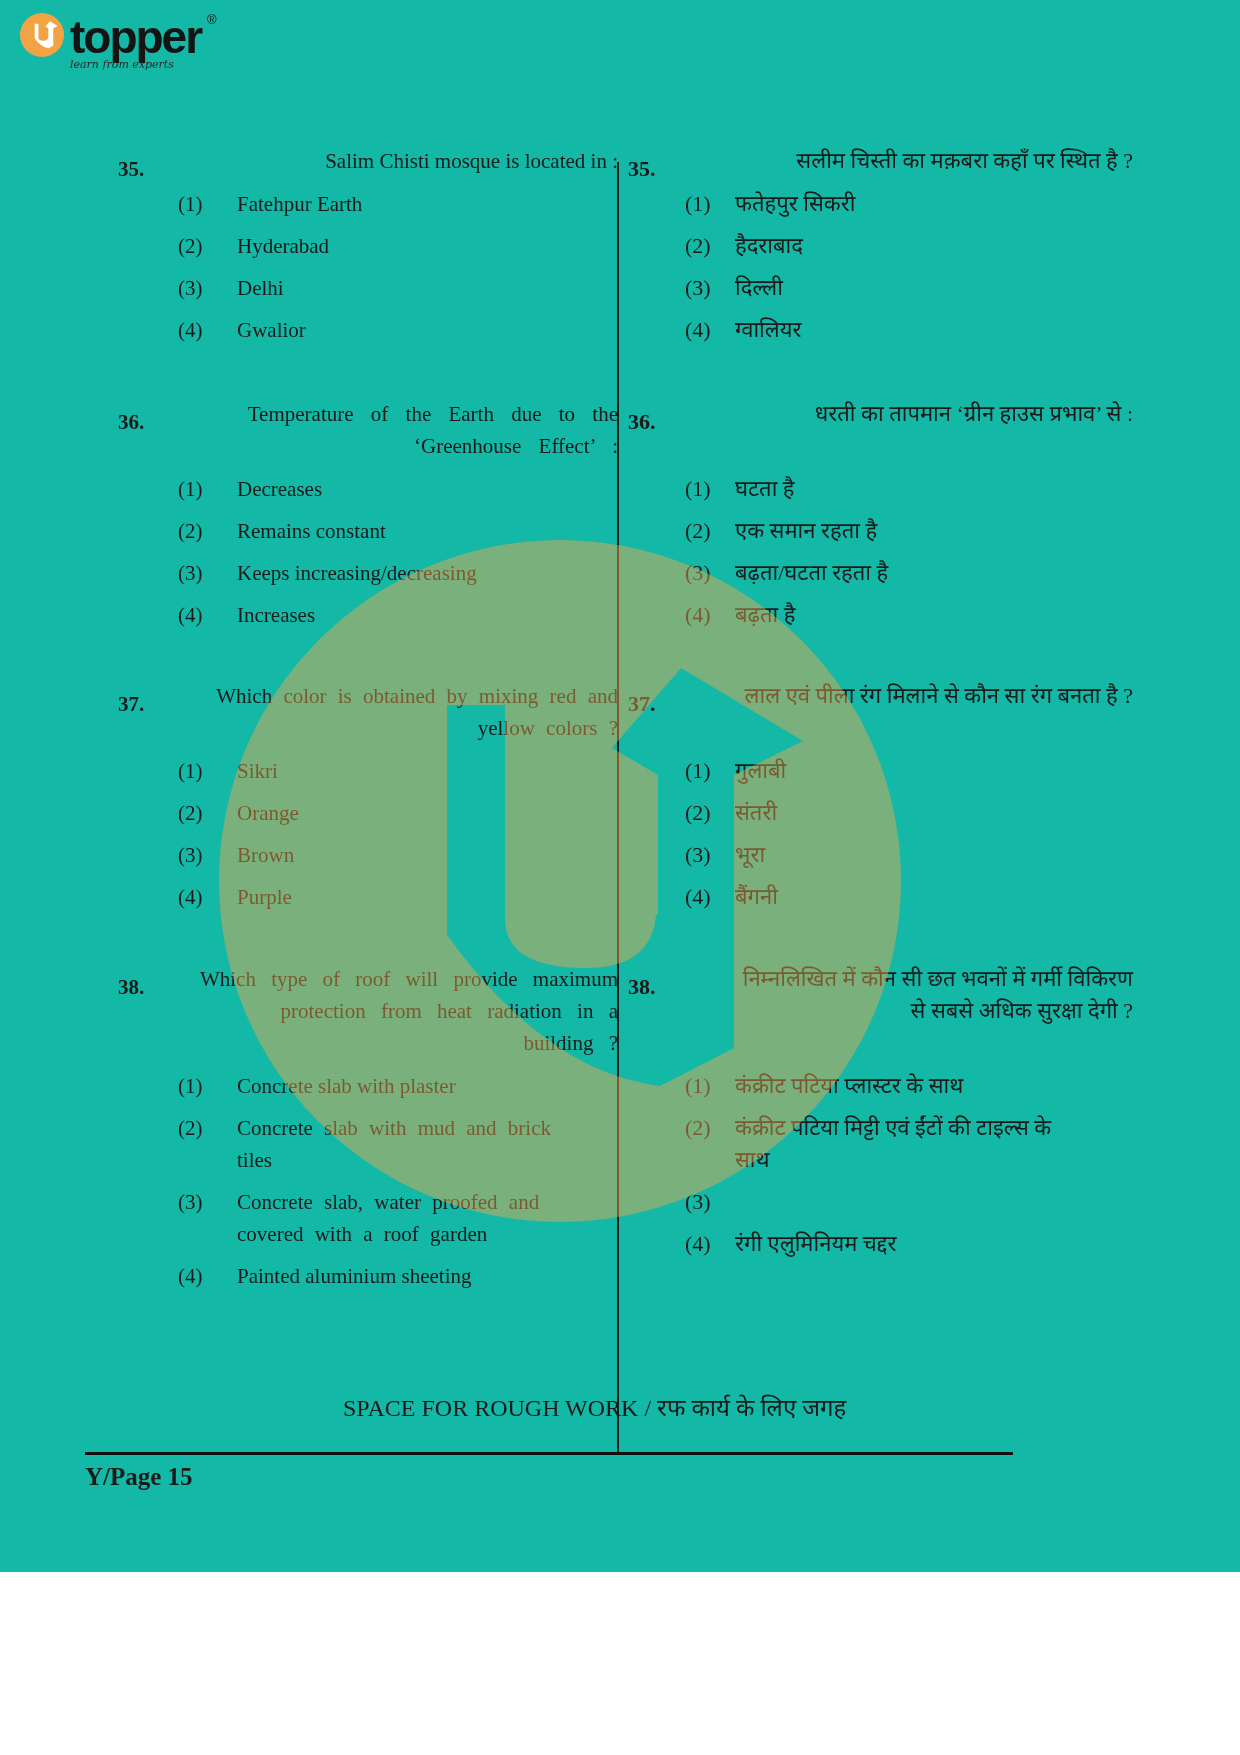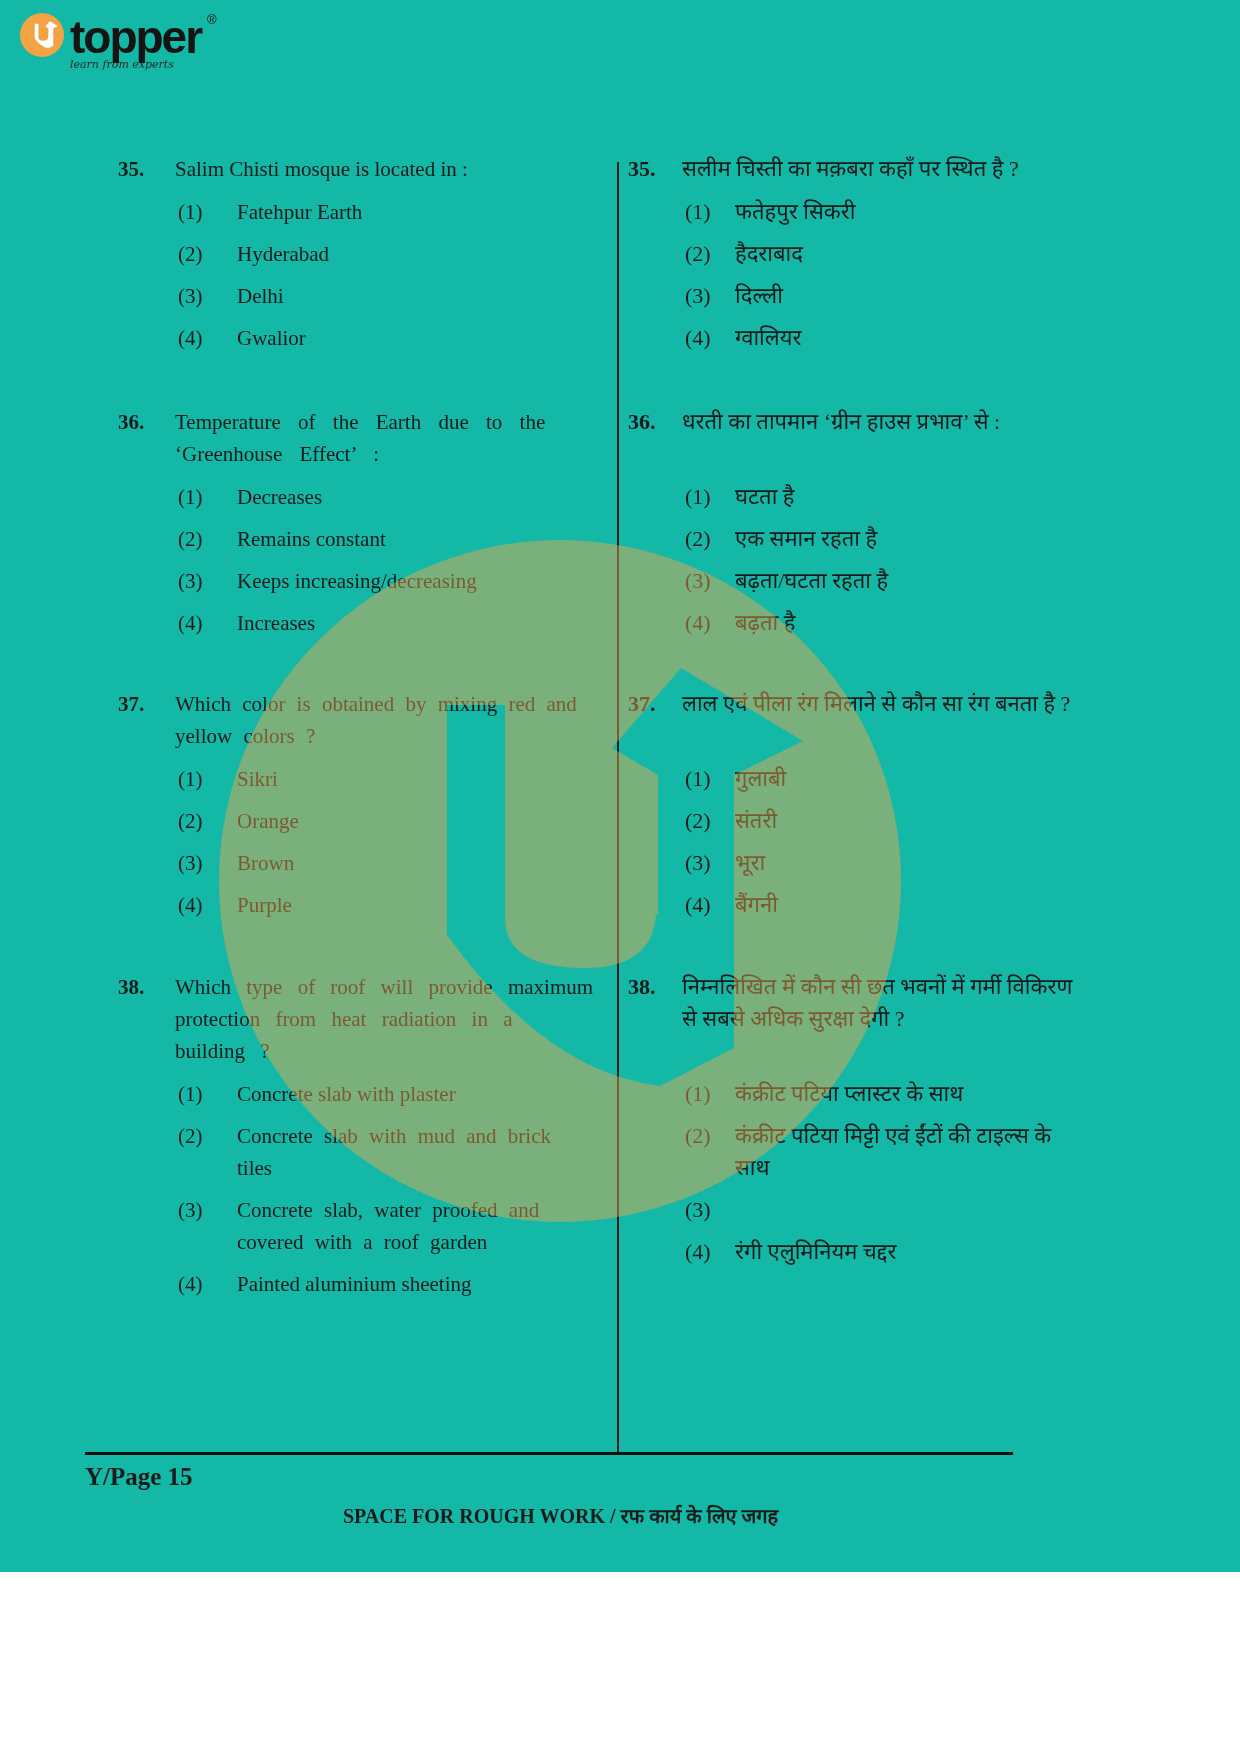--- a/index.html
+++ b/index.html
@@ -35,39 +35,39 @@
   .logo-bottom .reg{left:176px;top:0px;font-size:12px;}
   .logo-bottom .tagline{left:47px;top:45px;width:135px;font-size:10px;}
   
   .divider-v{position:absolute;left:617px;top:162px;width:2px;height:1290px;background:#1d1d1d;z-index:2;}
   .footer-rule{position:absolute;left:85px;top:1452px;width:928px;height:3px;background:#111;z-index:2;}
   
   .q{position:absolute;z-index:2;font-size:21px;line-height:32px;}
   .q.en{left:118px;width:500px;}
   .q.hi{left:628px;width:505px;font-size:22px;}
   .qnum{position:absolute;left:0;top:8px;font-weight:bold;}
-  .qtext{white-space:pre-line;margin-bottom:11px;text-align:left;margin-top:8px;}
+  .qtext{white-space:pre-line;margin-bottom:11px;text-align:right;}
   .en .qtext{margin-left:57px;}
   .hi .qtext{margin-left:54px;}
   .mh1{min-height:32px;}
   .mh2{min-height:64px;}
   .mh3{min-height:96px;}
   .opt{display:flex;align-items:flex-start;min-height:32px;margin-bottom:10px;}
   .en .opt{margin-left:60px;}
   .hi .opt{margin-left:57px;}
   .opt .m{flex:0 0 auto;display:inline-block;}
   .en .opt .m{width:59px;}
   .hi .opt .m{width:50px;}
   .opt .t{white-space:pre-line;}
   .ws6{word-spacing:6px;}
   .ws10{word-spacing:10px;}
   .ws12{word-spacing:12px;}
   
   .page-label{position:absolute;left:85px;top:1463px;font-size:25px;font-weight:bold;z-index:2;}
-  .rough-work{position:absolute;left:343px;top:1502px;font-size:20px;font-weight:bold;z-index:2;}
+  .rough-work{position:absolute;left:343px;top:1390px;font-size:24px;font-weight:normal;z-index:2;}
 </style>
 </head>
 <body>
 
 <div class="page">
 
   <div class="logo logo-top">
     <svg class="mark" viewBox="0 0 100 100">
       <circle cx="50" cy="50" r="50" fill="var(--logo-orange)"></circle>
       <path fill="#ffffff" d="M33.4,24.2 L41.9,24.2 L41.9,55.4 Q41.9,62.8 53.7,62.8 Q63.5,62.8 64.1,55 L64.4,55 L64.4,34.5 L57.6,30.5 L67.7,18.8 L85.6,29.5 L75.5,34.5 L75.5,74.5 L64.7,80.1 Q48,78 33.4,57.9 Z"></path>

